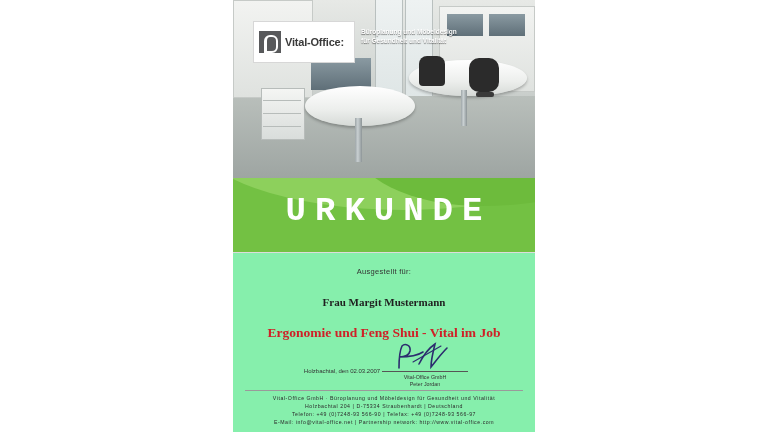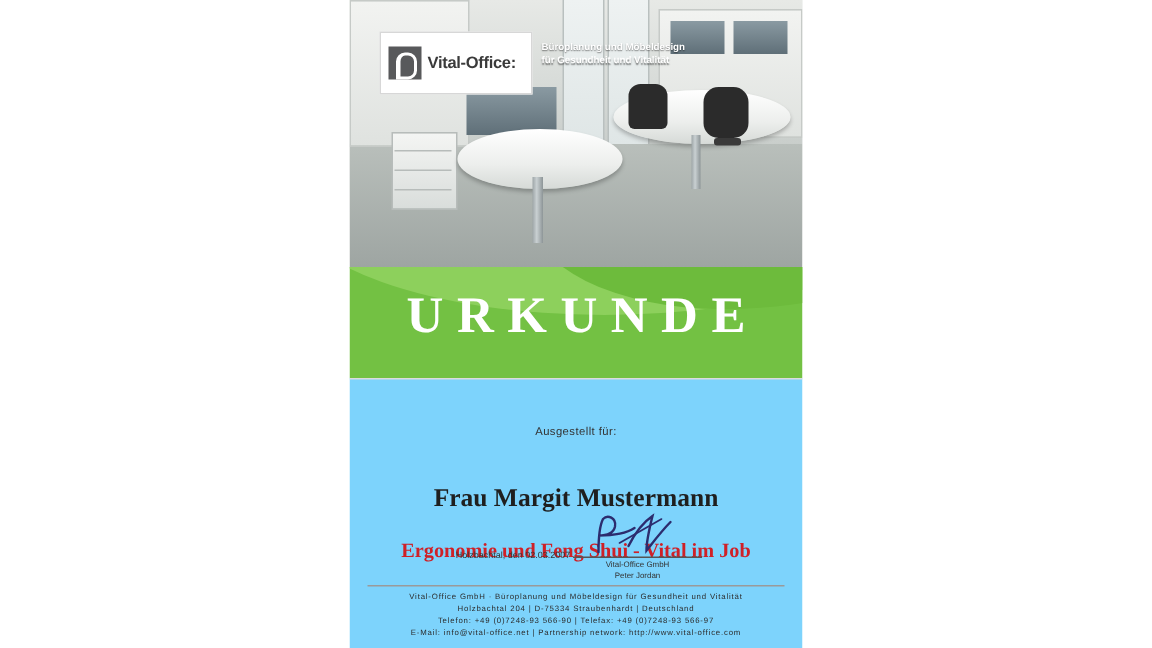--- a/index.html
+++ b/index.html
@@ -178,42 +178,42 @@
   .urkunde {
     position: absolute;
     left: 0; right: 0;
     top: 14px;
     text-align: center;
     color: #ffffff;
     font-size: 34px;
     font-weight: bold;
     letter-spacing: 9px;
     text-indent: 9px;
-    font-family: Liberation Serif, serif;
+    font-family: Liberation Mono, monospace;
   }
 
   
   .cert-body {
     flex: 1 1 auto;
     position: relative;
-    background: #7dd3fc;
+    background: #86efac;
     border-top: 1px solid #dcdcdc;
     text-align: center;
-    padding-top: 30px;
+    padding-top: 14px;
     box-sizing: border-box;
   }
 
   .awarded-for {
     font-size: 7.5px;
     color: #333333;
     letter-spacing: 0.3px;
   }
   .recipient {
-    margin-top: 30px;
-    font-size: 17px;
+    margin-top: 20px;
+    font-size: 11px;
     font-weight: bold;
     color: #1f1f1f;
     font-family: "Liberation Serif", serif;
   }
   .reason {
     margin-top: 15px;
     font-size: 7.5px;
     color: #333333;
   }
   .seminar-title {

